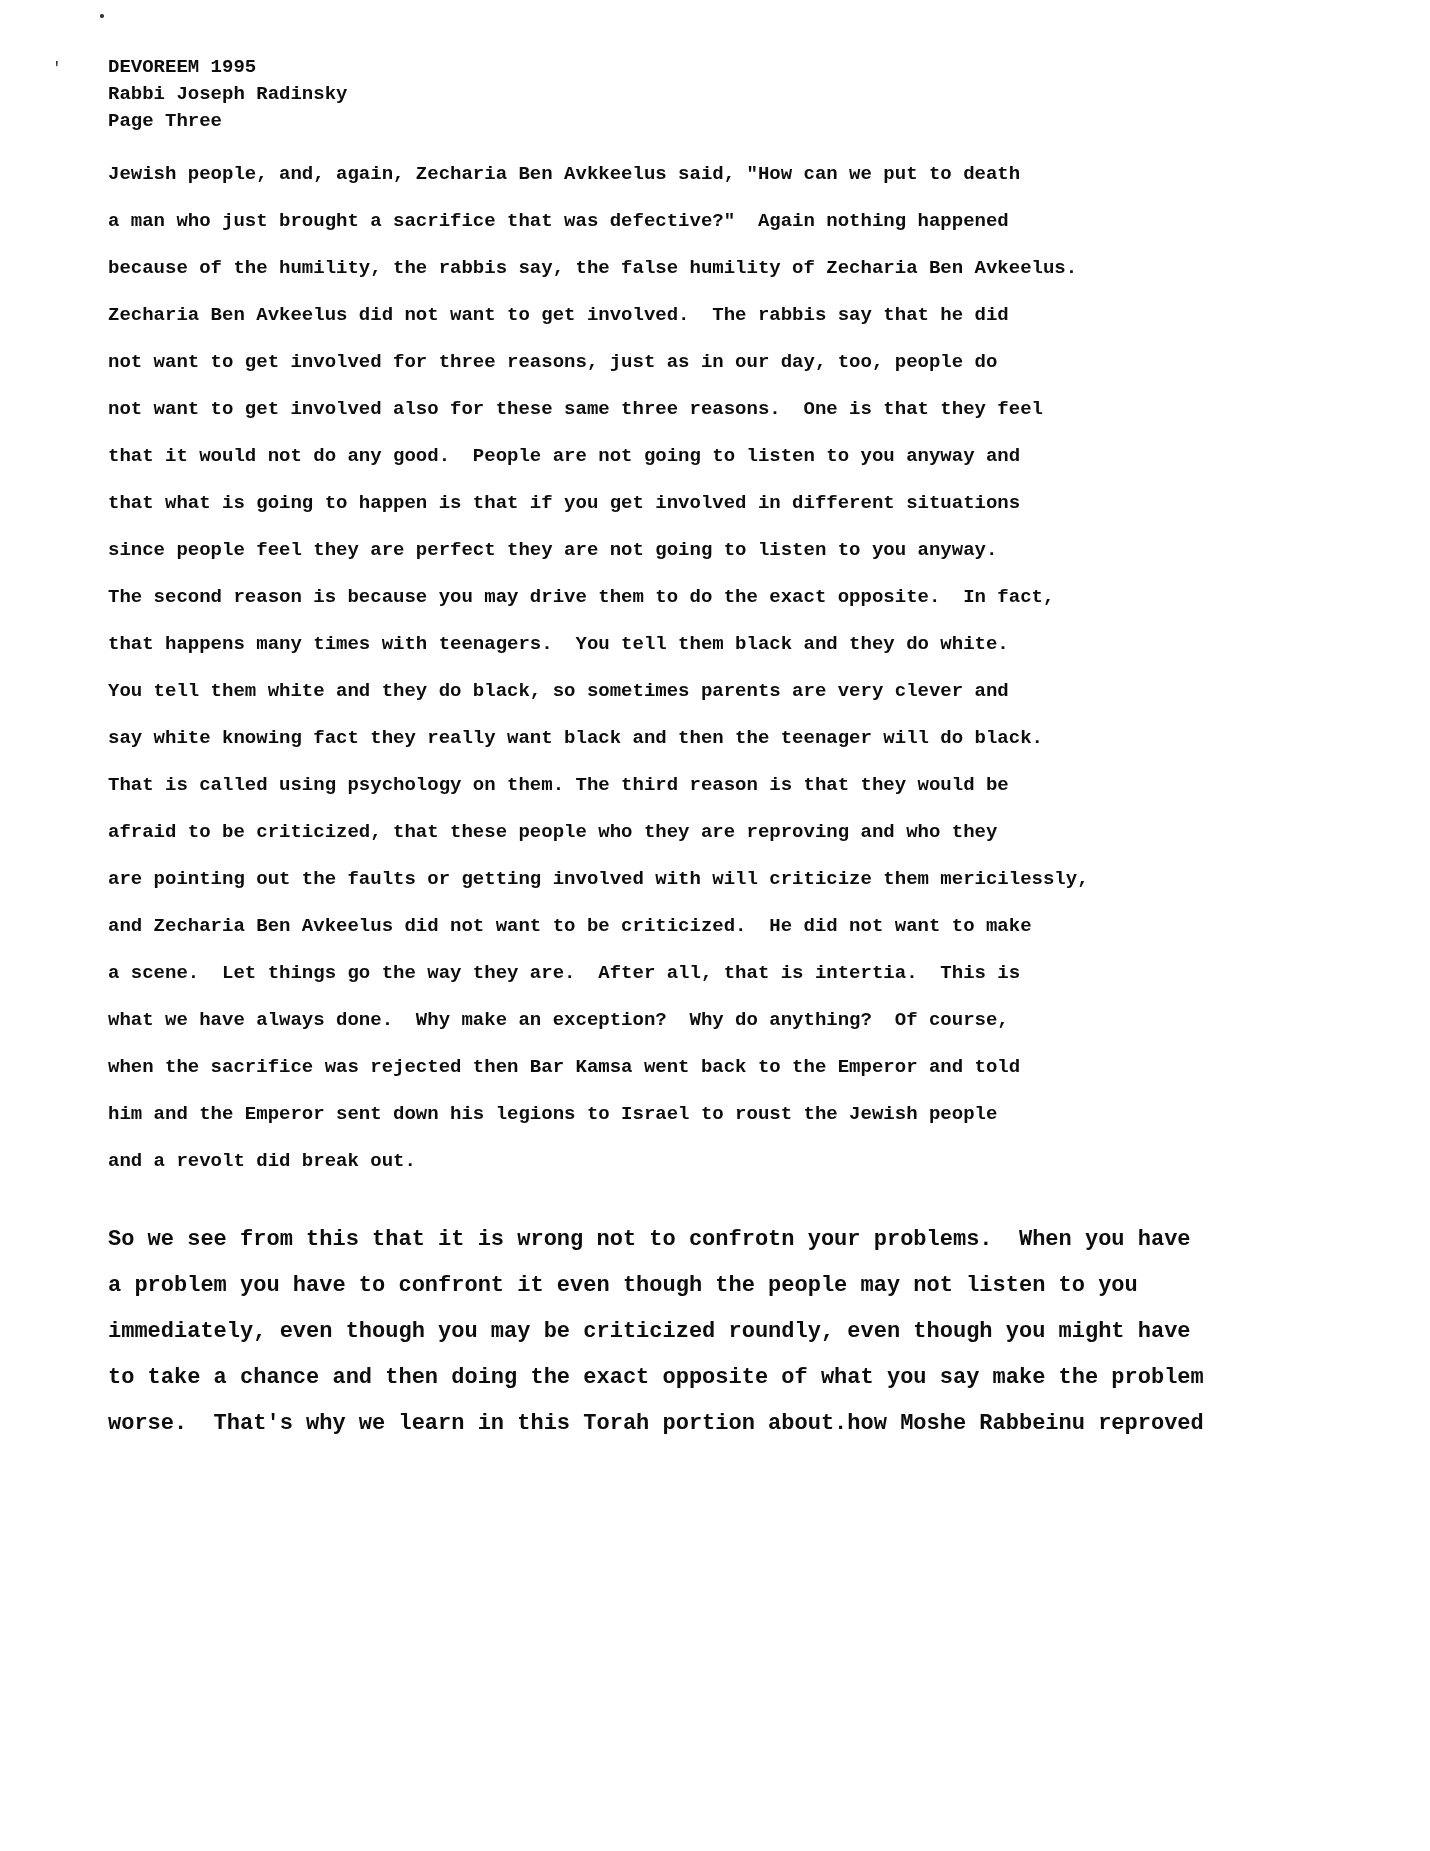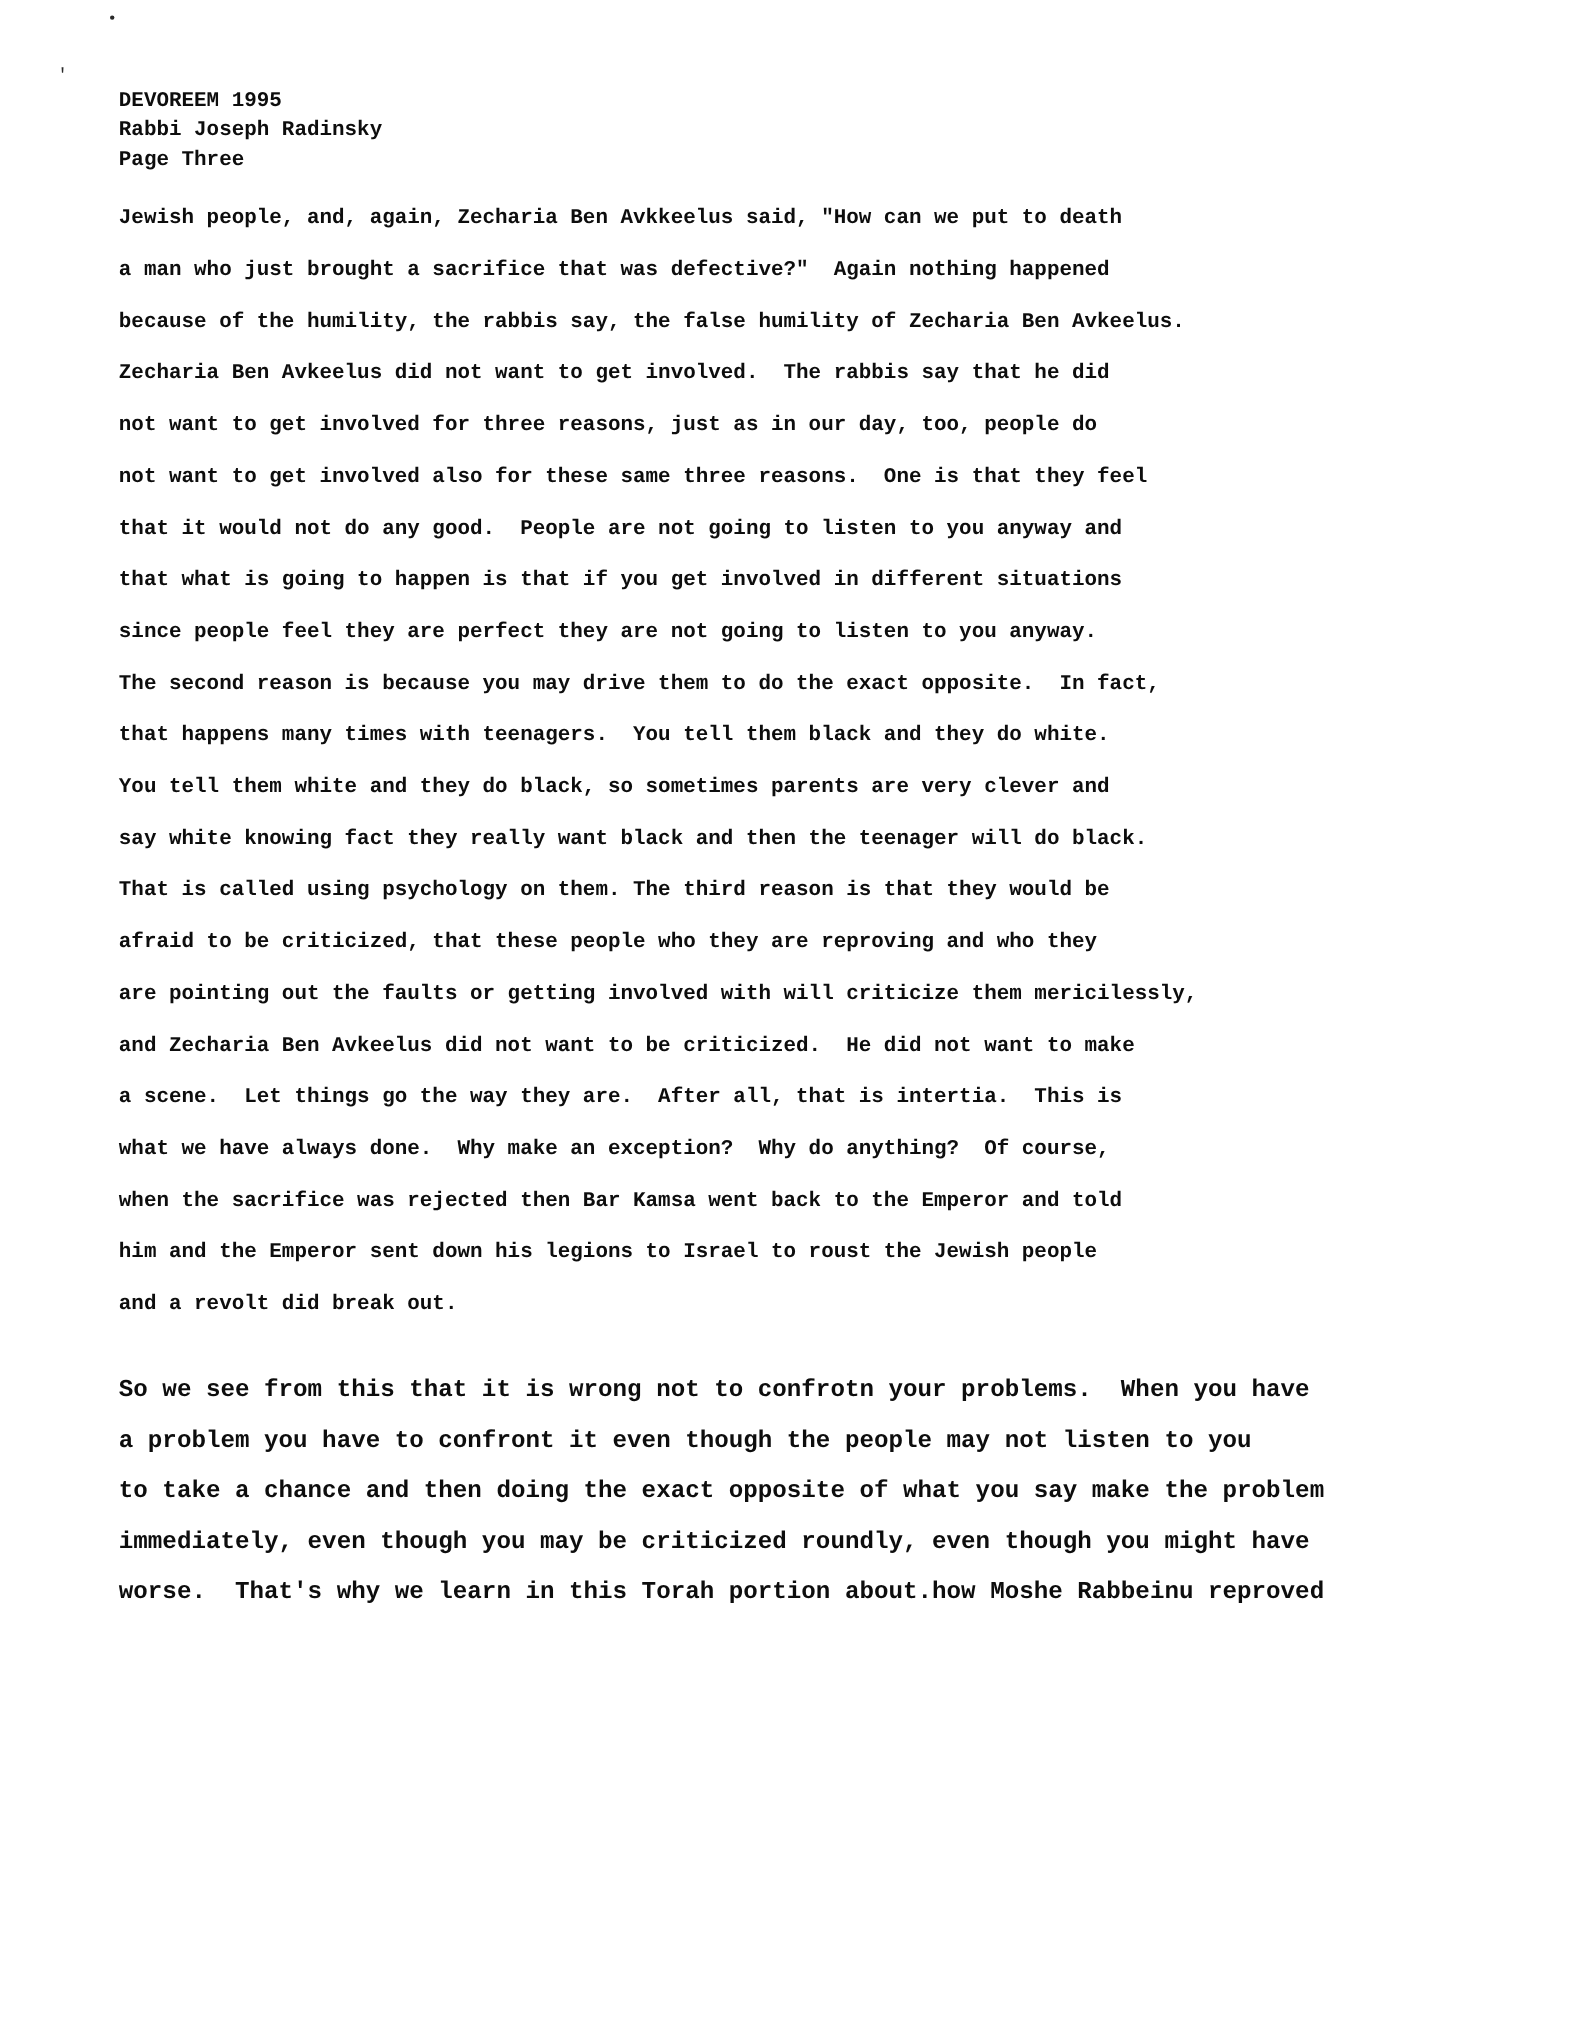--- a/index.html
+++ b/index.html
@@ -30,21 +30,21 @@
   .stray-tick {
     position: absolute;
     left: 52px;
     top: 60px;
     font-size: 16px;
     color: #2a2a2a;
   }
   .content {
     position: absolute;
     left: 108px;
-    top: 78px;
+    top: 54px;
     right: 60px;
   }
   .header-line {
     font-size: 19px;
     line-height: 27px;
     white-space: pre;
     font-weight: 600;
   }
   .para {
     margin: 0;
@@ -105,19 +105,19 @@
       <div class="line">a scene.  Let things go the way they are.  After all, that is intertia.  This is</div>
       <div class="line">what we have always done.  Why make an exception?  Why do anything?  Of course,</div>
       <div class="line">when the sacrifice was rejected then Bar Kamsa went back to the Emperor and told</div>
       <div class="line">him and the Emperor sent down his legions to Israel to roust the Jewish people</div>
       <div class="line">and a revolt did break out.</div>
     </div>
 
     <div class="para para-2">
       <div class="line">So we see from this that it is wrong not to confrotn your problems.  When you have</div>
       <div class="line">a problem you have to confront it even though the people may not listen to you</div>
+      <div class="line">immediately, even though you may be criticized roundly, even though you might have</div>
       <div class="line">to take a chance and then doing the exact opposite of what you say make the problem</div>
-      <div class="line">immediately, even though you may be criticized roundly, even though you might have</div>
       <div class="line">worse.  That's why we learn in this Torah portion about.how Moshe Rabbeinu reproved</div>
     </div>
 
   </div>
 </div>
 
 </body></html>

